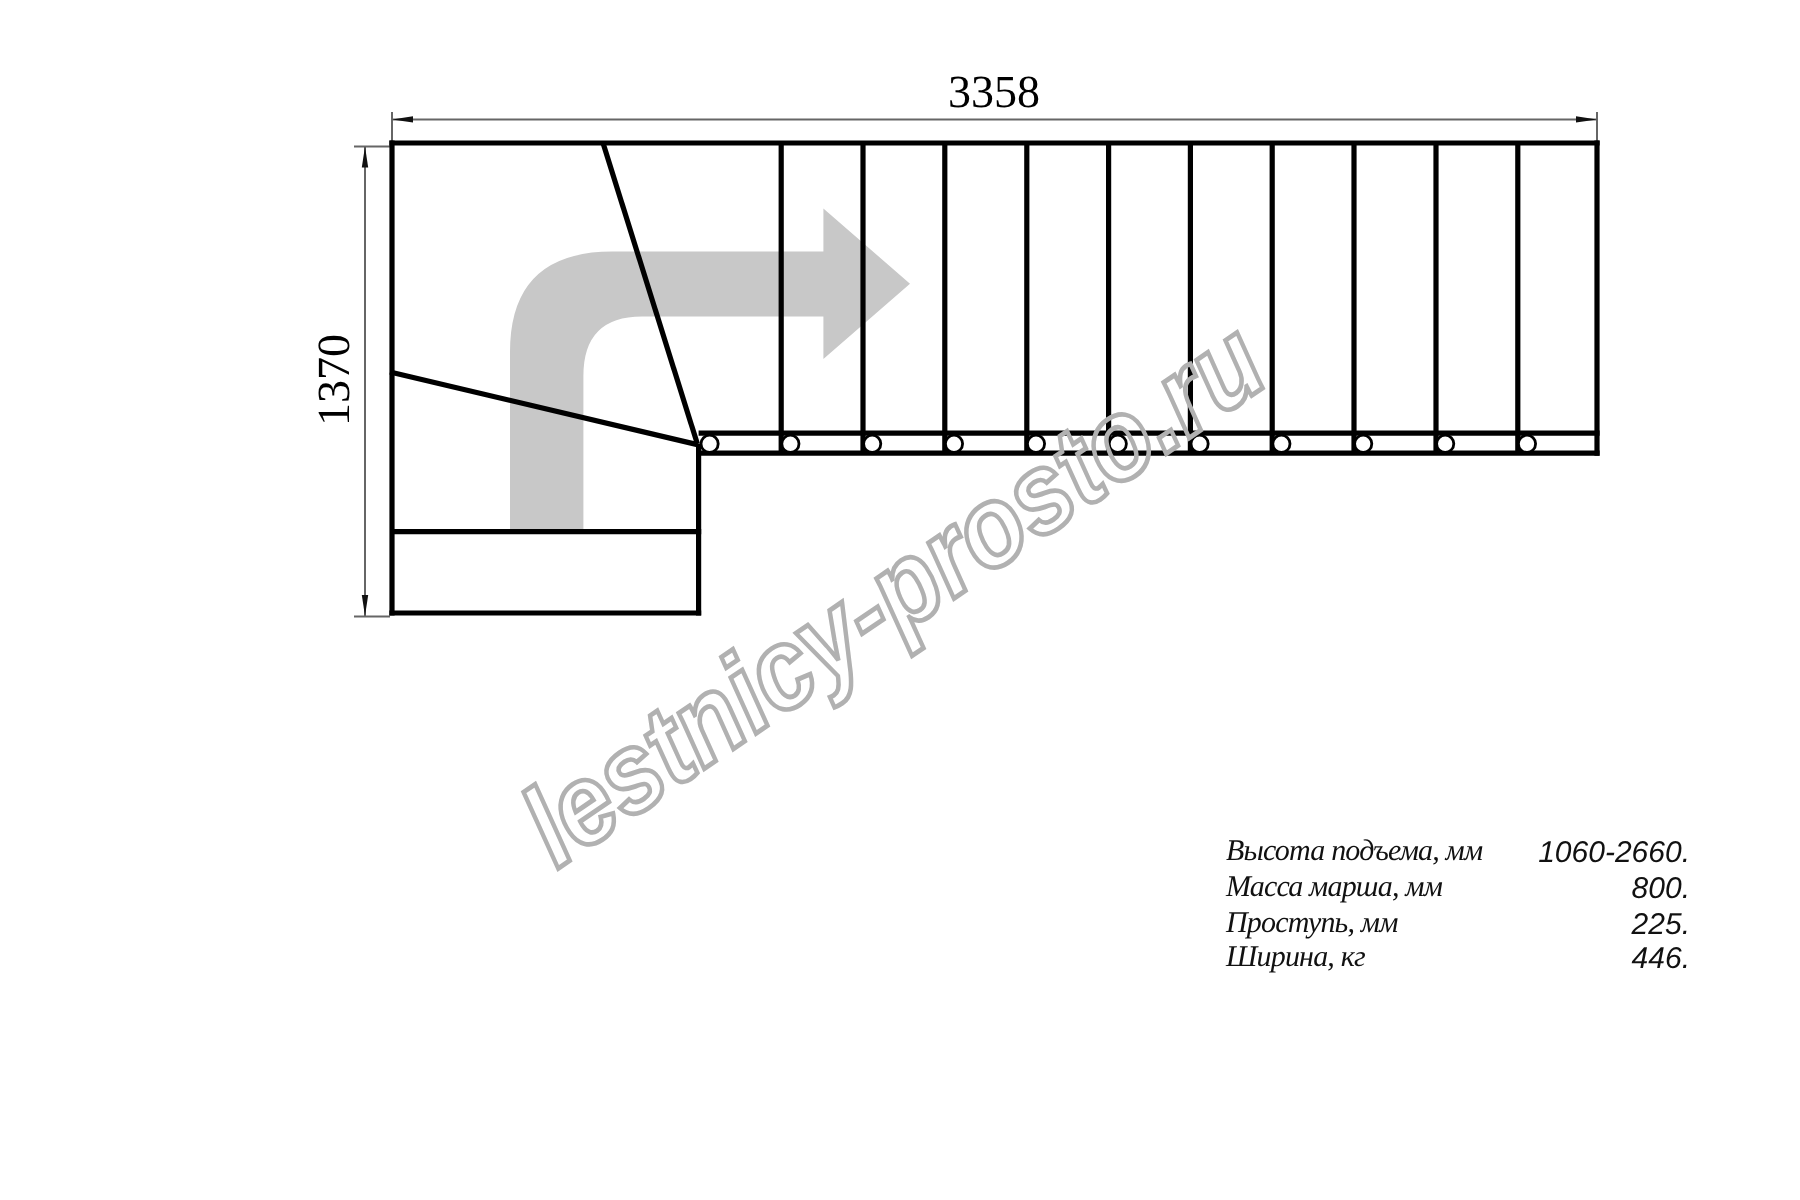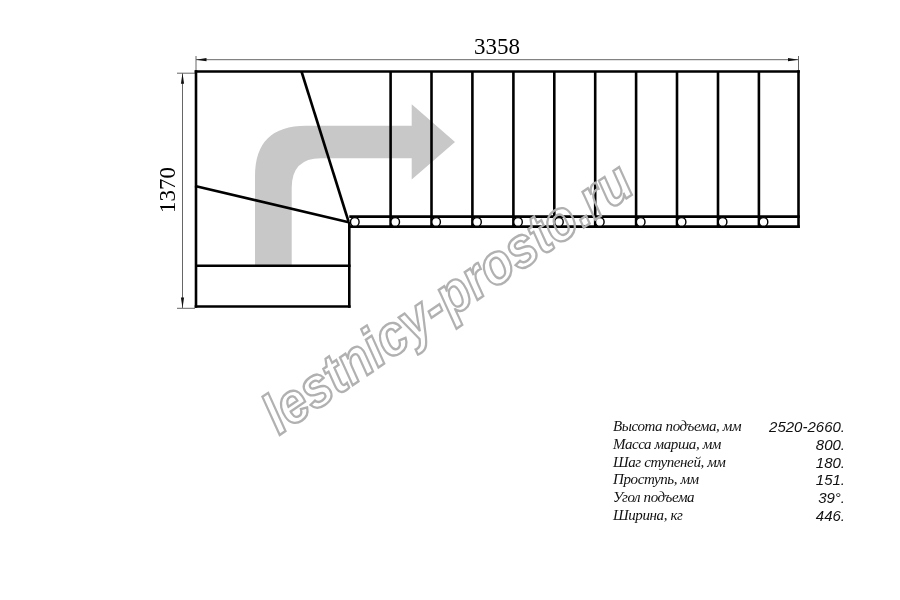--- a/index.html
+++ b/index.html
@@ -127,36 +127,28 @@
 
     <circle cx="763.5" cy="221.9" r="4.3"></circle>
   </g>
 </svg>
 
 <div id="wm">lestnicy-prosto.ru</div>
 
 <div id="specs">
   <div class="row">
         <span>Высота подъема, мм</span>
-        <span>2520-2660.</span>
+        <span>1060-2660.</span>
       </div>
   <div class="row">
         <span>Масса марша, мм</span>
         <span>800.</span>
       </div>
   <div class="row">
-        <span>Шаг ступеней, мм</span>
-        <span>180.</span>
-      </div>
-  <div class="row">
         <span>Проступь, мм</span>
-        <span>151.</span>
-      </div>
-  <div class="row">
-        <span>Угол подъема</span>
-        <span>39°.</span>
+        <span>225.</span>
       </div>
   <div class="row">
         <span>Ширина, кг</span>
         <span>446.</span>
       </div>
 </div>
 </div>
 
 </body></html>

